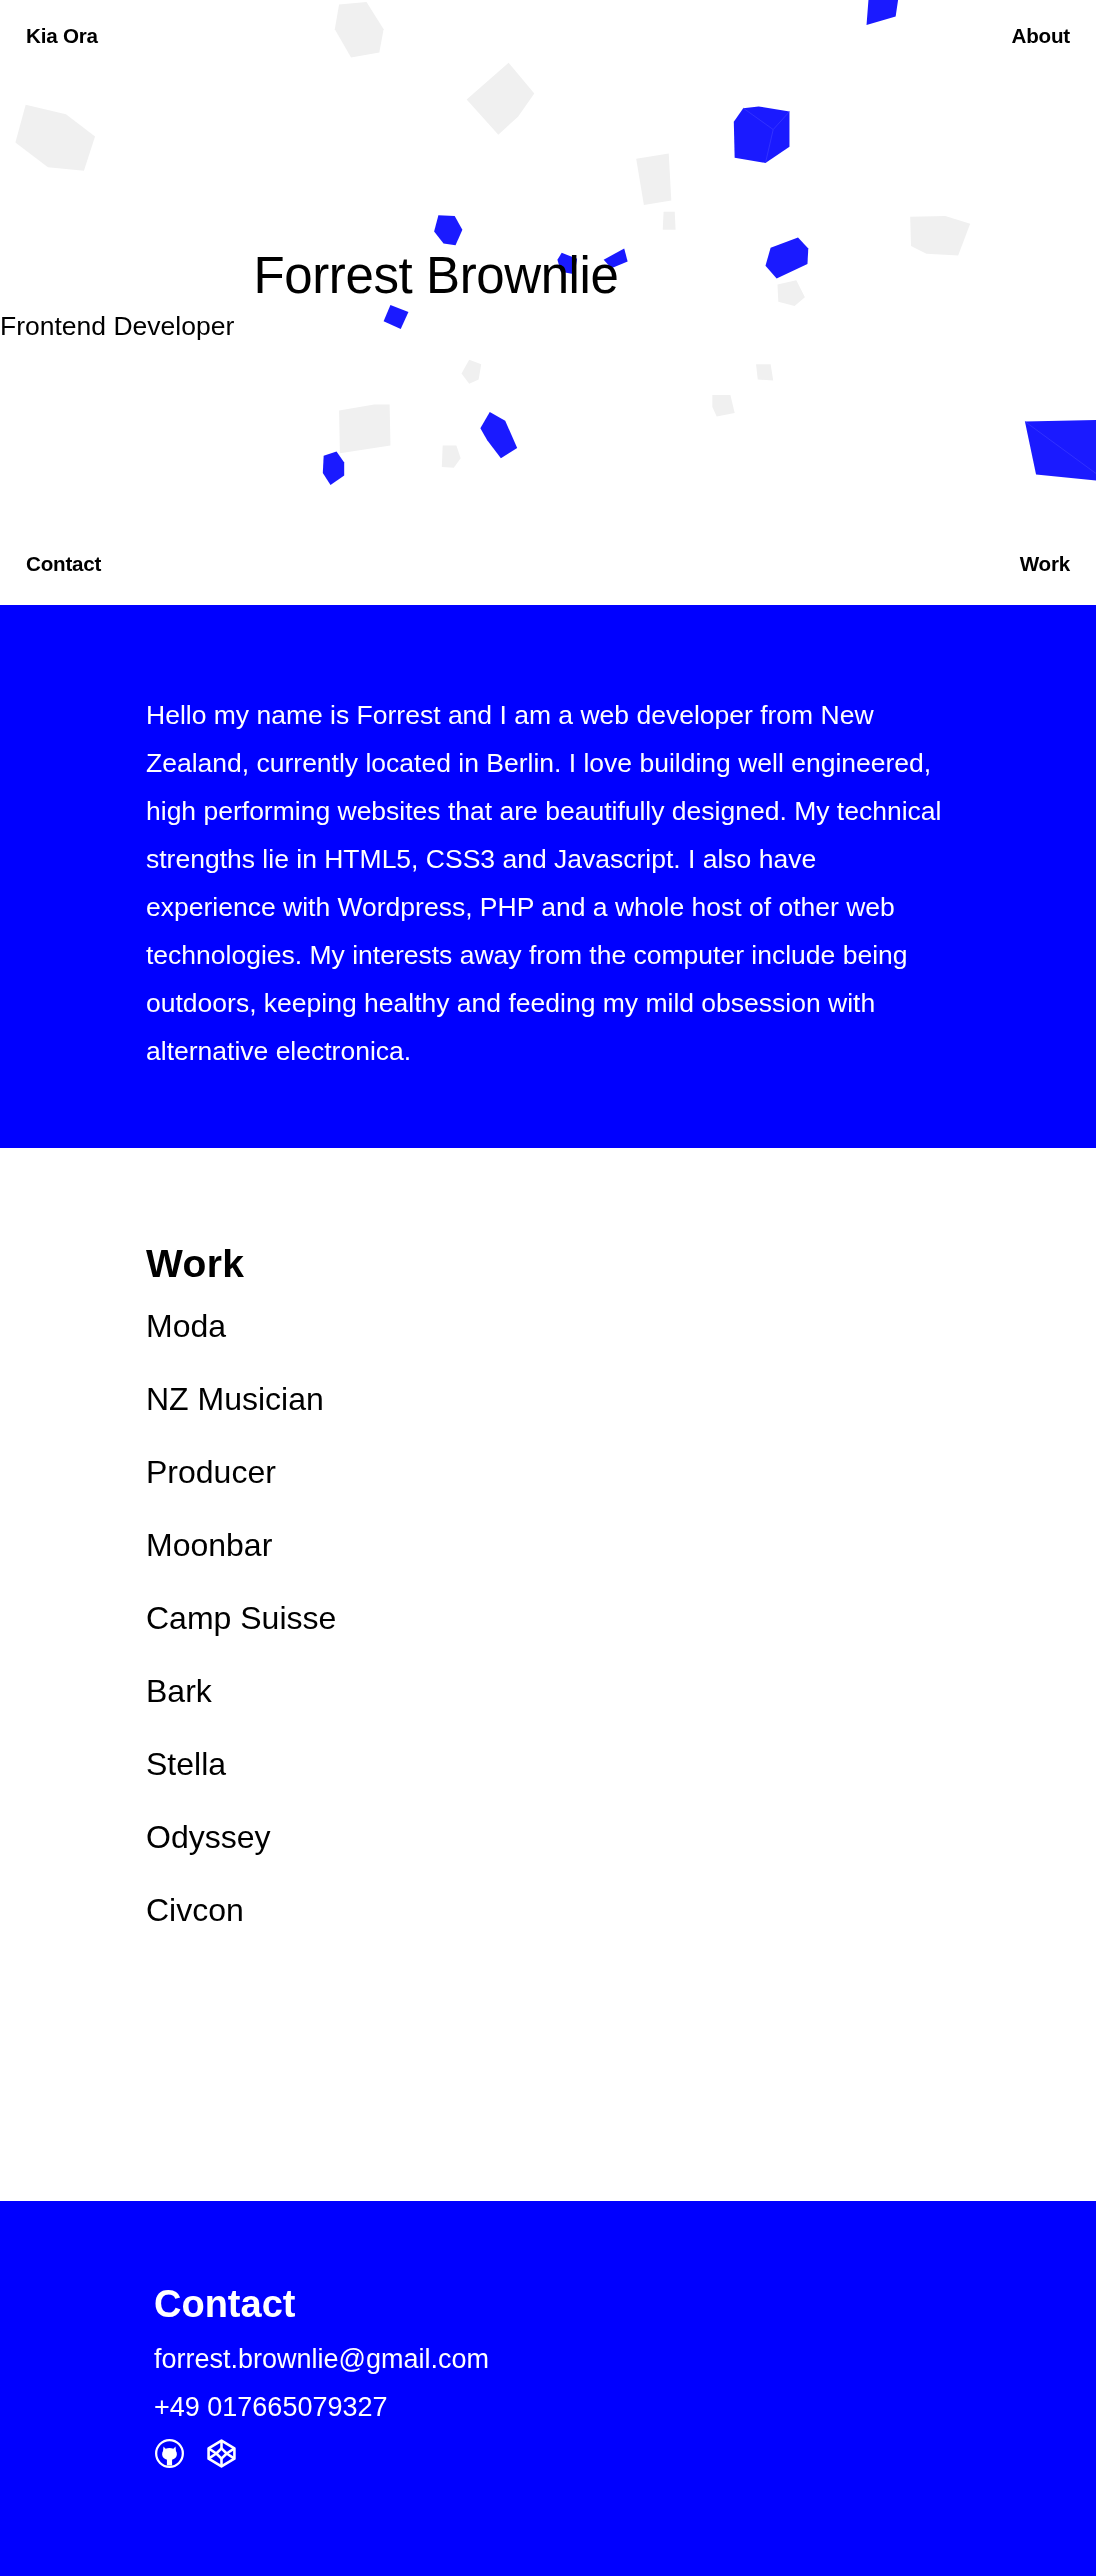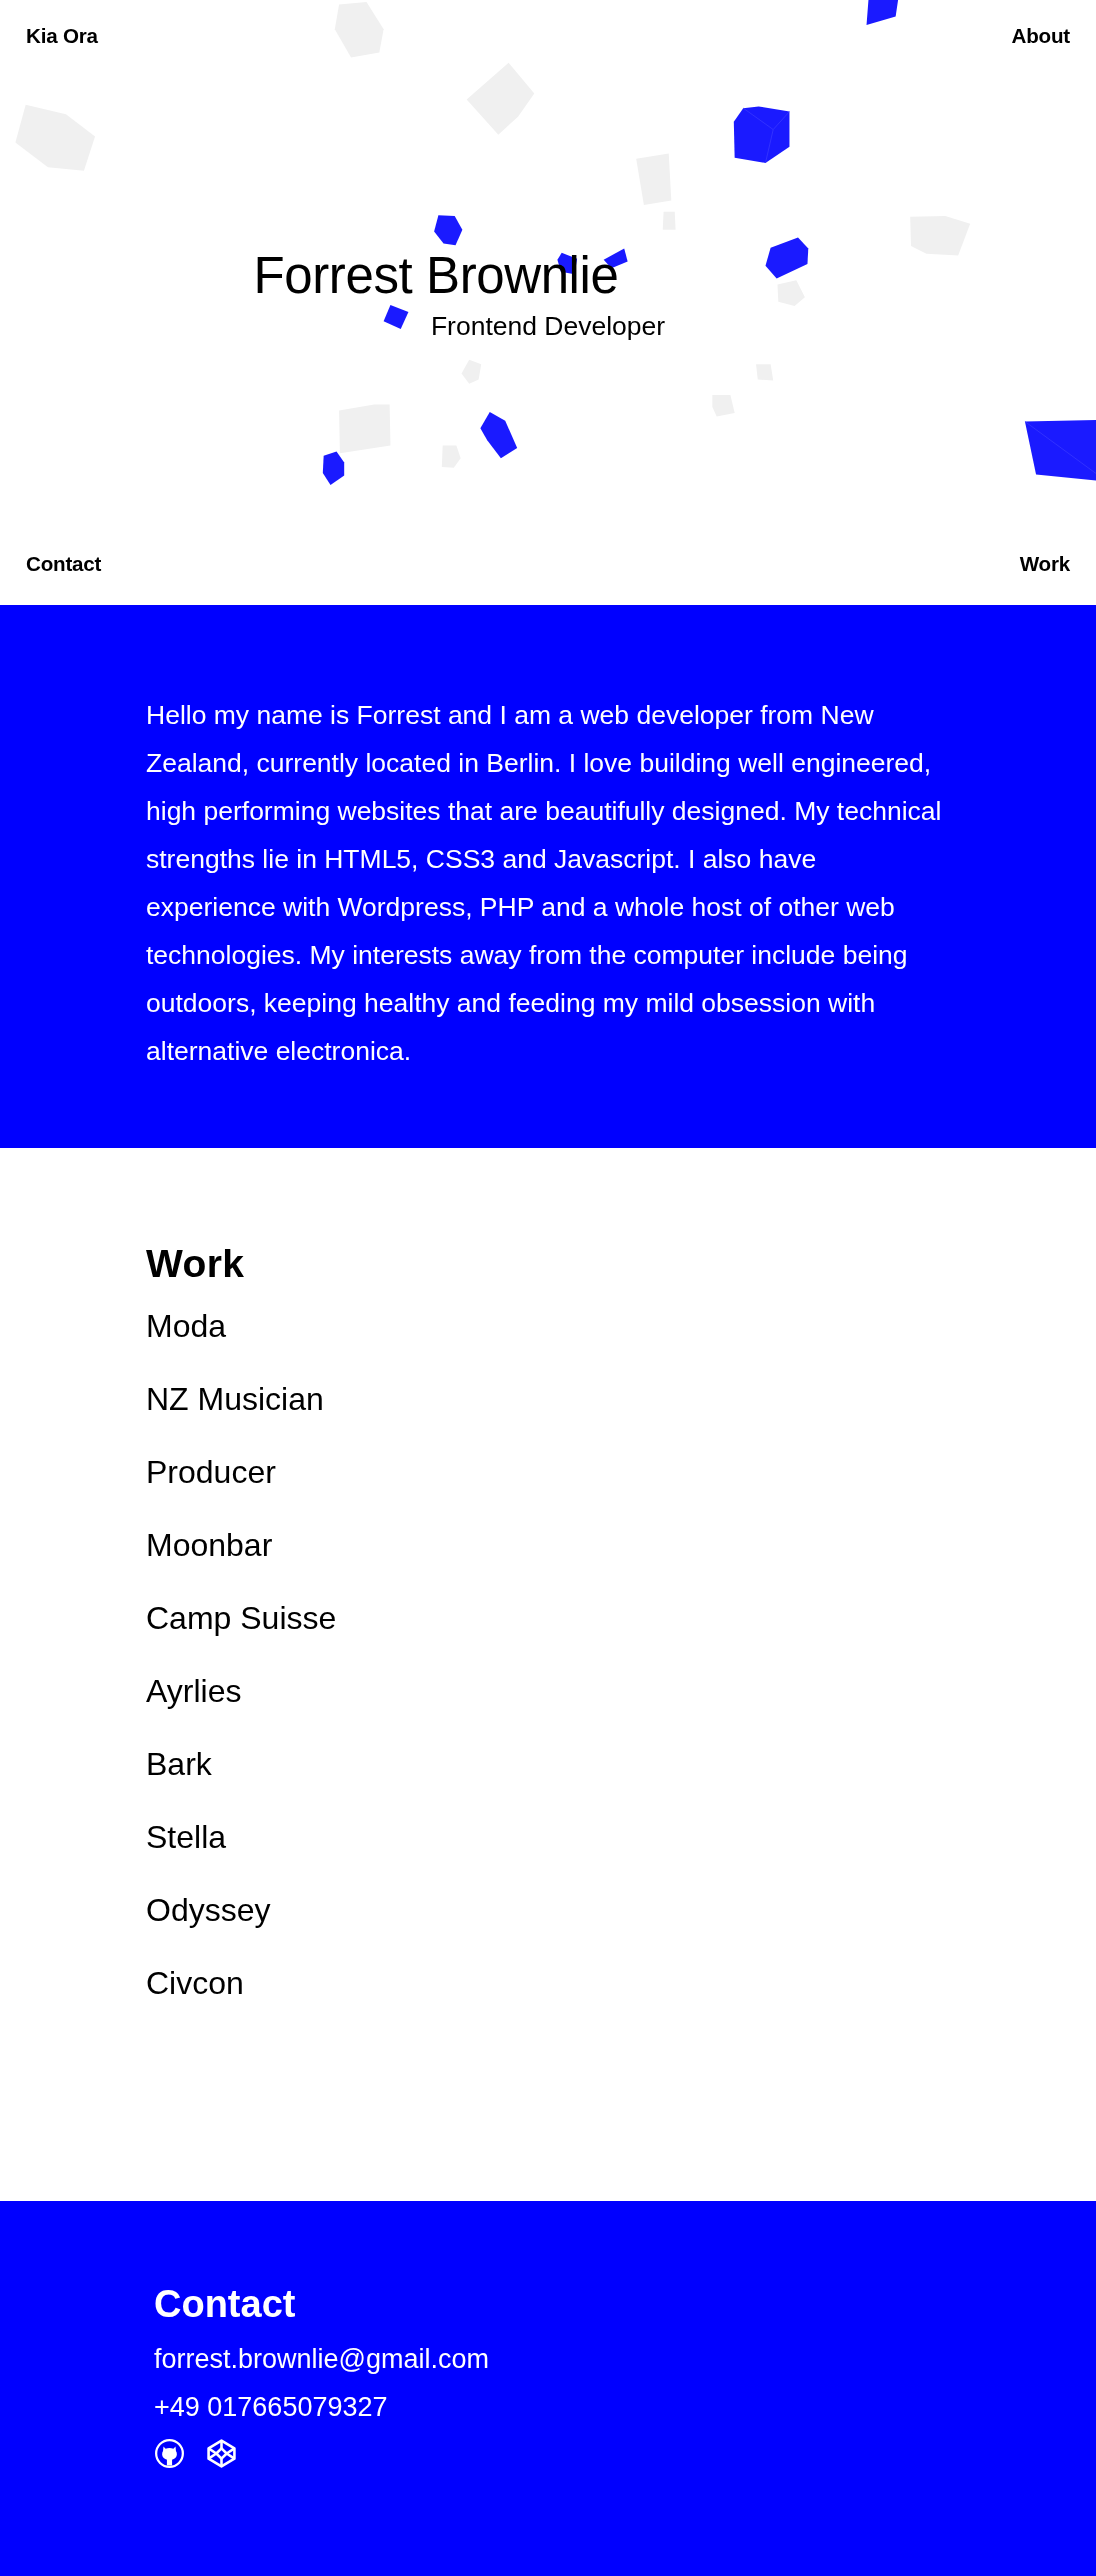--- a/index.html
+++ b/index.html
@@ -8,21 +8,21 @@
 
     
     .hero { position: relative; width: 1096px; height: 605px; overflow: hidden; background: #fff; }
     .shapes { position: absolute; left: 0; top: 0; width: 1096px; height: 605px; }
     .nav-link { position: absolute; font-size: 20.6px; color: #000; text-decoration: none; letter-spacing: -0.2px; font-weight: 700; }
     .nav-tl { left: 26px; top: 24px; }
     .nav-tr { right: 26px; top: 24px; }
     .nav-bl { left: 26px; top: 552px; }
     .nav-br { right: 26px; top: 552px; }
     .hero-title { position: absolute; left: 0; width: 872px; top: 250px; text-align: center; font-size: 51px; font-weight: 400; letter-spacing: -0.4px; line-height: 1; }
-    .hero-sub { position: absolute; left: 0; width: 1096px; top: 313px; text-align: center; font-size: 26.5px; font-weight: 300; line-height: 1; }
+    .hero-sub { position: absolute; left: 0; width: 1096px; top: 313px; text-align: left; font-size: 26.5px; font-weight: 300; line-height: 1; }
 
     
     .about { background: #0000ff; width: 1096px; height: 543px; padding: 86px 0 16px 146px; }
     .about p { color: #fff; font-size: 26.5px; line-height: 48px; width: 805px; font-weight: 300; }
 
     
     .work { background: #fff; width: 1096px; height: 1053px; padding: 96px 0 0 146px; }
     .work h2 { font-size: 39px; font-weight: 700; line-height: 1; letter-spacing: 0.4px; margin-bottom: 26px; }
     .work ul { list-style: none; }
     .work li { height: 73px; font-size: 32px; line-height: 34px; font-weight: 300; }
@@ -90,21 +90,20 @@
 </section>
 
 <section class="work">
   <h2>Work</h2>
   <ul>
     <li><a href="#">Moda</a></li>
     <li><a href="#">NZ Musician</a></li>
     <li><a href="#">Producer</a></li>
     <li><a href="#">Moonbar</a></li>
     <li><a href="#">Camp Suisse</a></li>
-    <li><a href="#">Ayrlies</a></li>
     <li><a href="#">Bark</a></li>
     <li><a href="#">Stella</a></li>
     <li><a href="#">Odyssey</a></li>
     <li><a href="#">Civcon</a></li>
   </ul>
 </section>
 
 <section class="contact">
   <h2>Contact</h2>
   <a class="line" href="#">forrest.brownlie@gmail.com</a>

